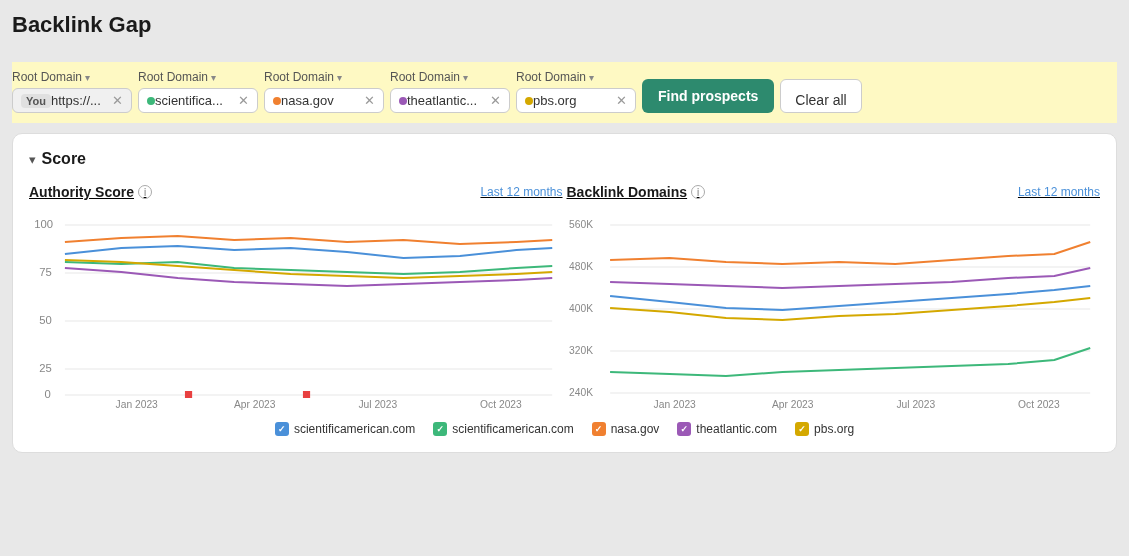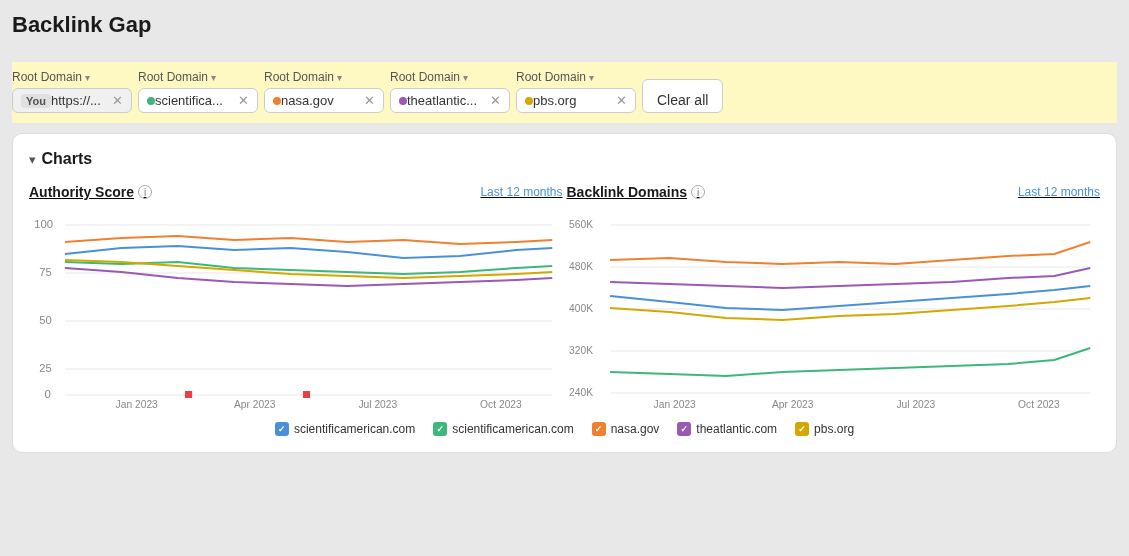--- a/index.html
+++ b/index.html
@@ -265,28 +265,29 @@
         <span>Root Domain</span>
         <span class="chevron">▾</span>
       </div>
       <div class="domain-chip">
         <span class="dot" style="background:#d4a800;"></span>
         <span>pbs.org</span>
         <span class="close-btn">✕</span>
       </div>
     </div>
 
+    <button class="find-btn">Find prospects</button>
     <button class="clear-btn">Clear all</button>
   </div>
 </div>
 
 <div class="charts-card">
   <div class="charts-header">
     <span class="charts-toggle">▾</span>
-    <span class="charts-title">Charts</span>
+    <span class="charts-title">Score</span>
   </div>
 
   <div class="charts-grid">
 
     <div class="chart-section">
       <div class="chart-header">
         <div class="chart-title">
           <span>Authority Score</span>
           <span class="info-icon">i</span>
         </div>

